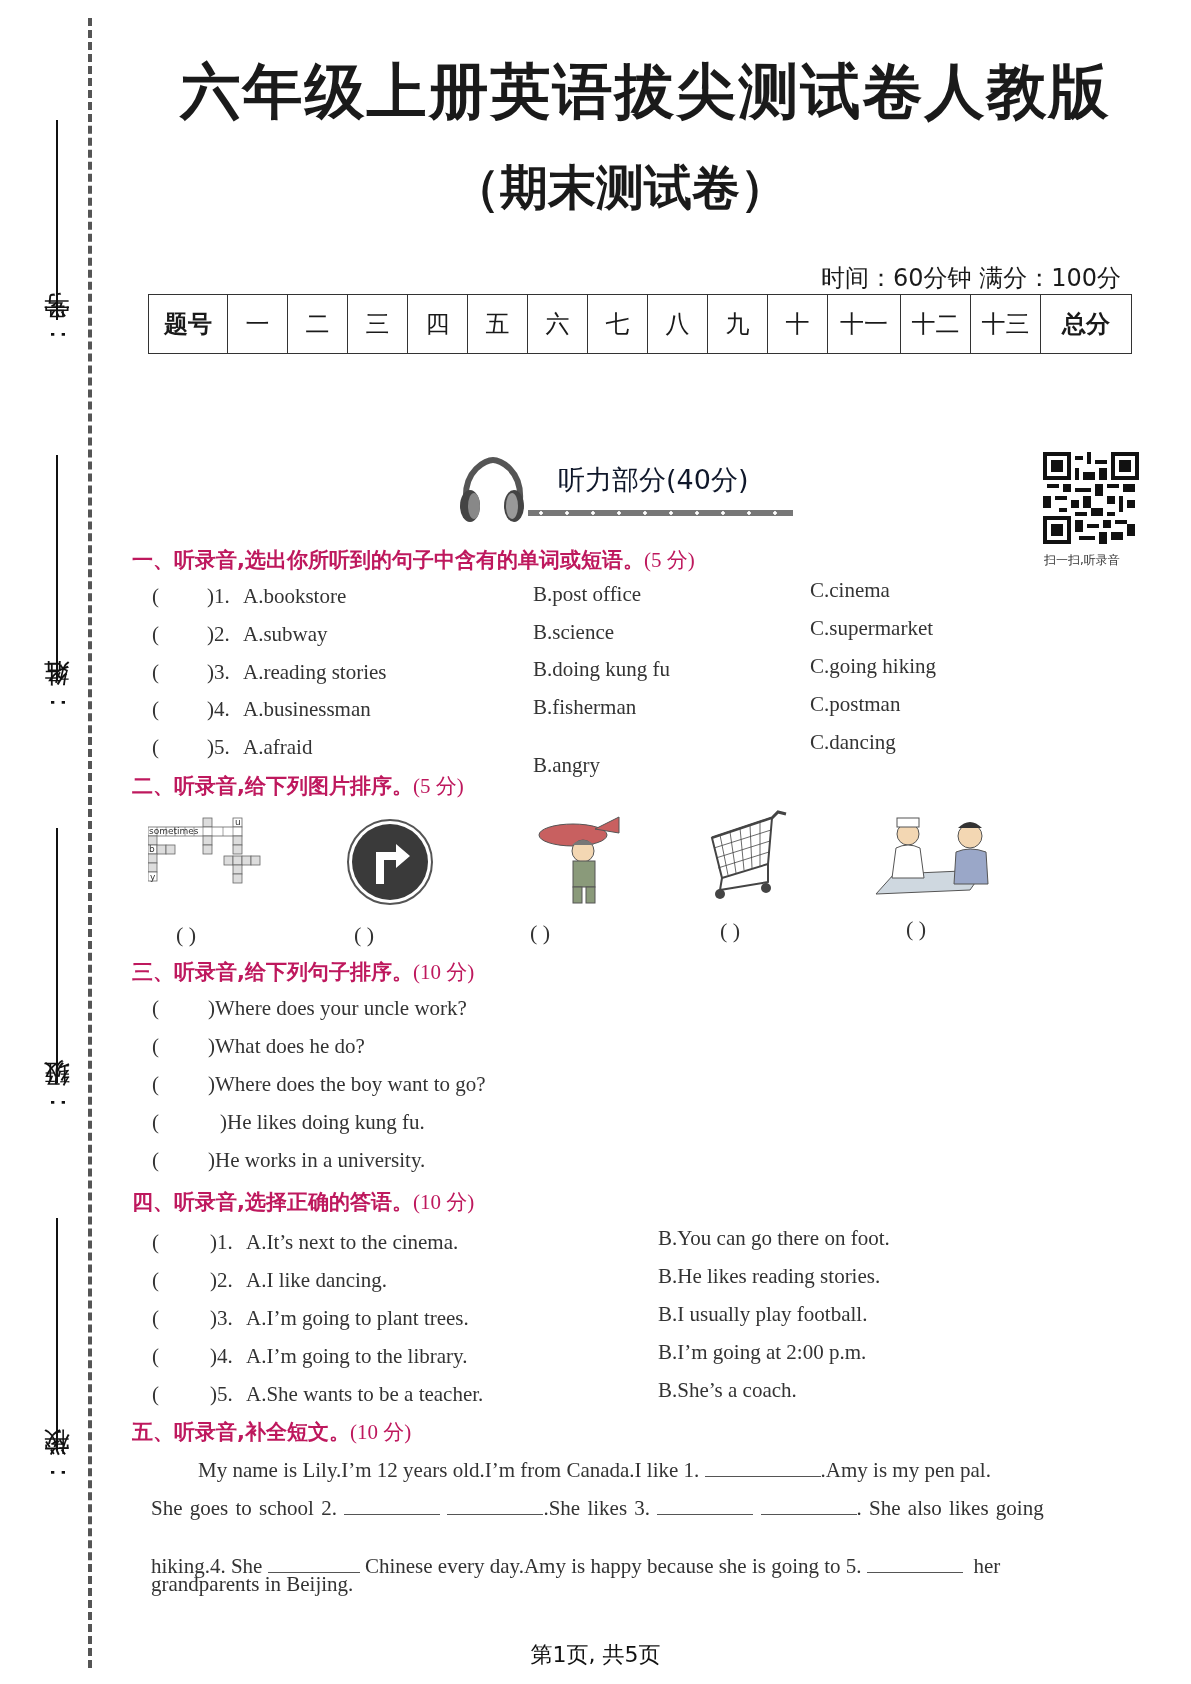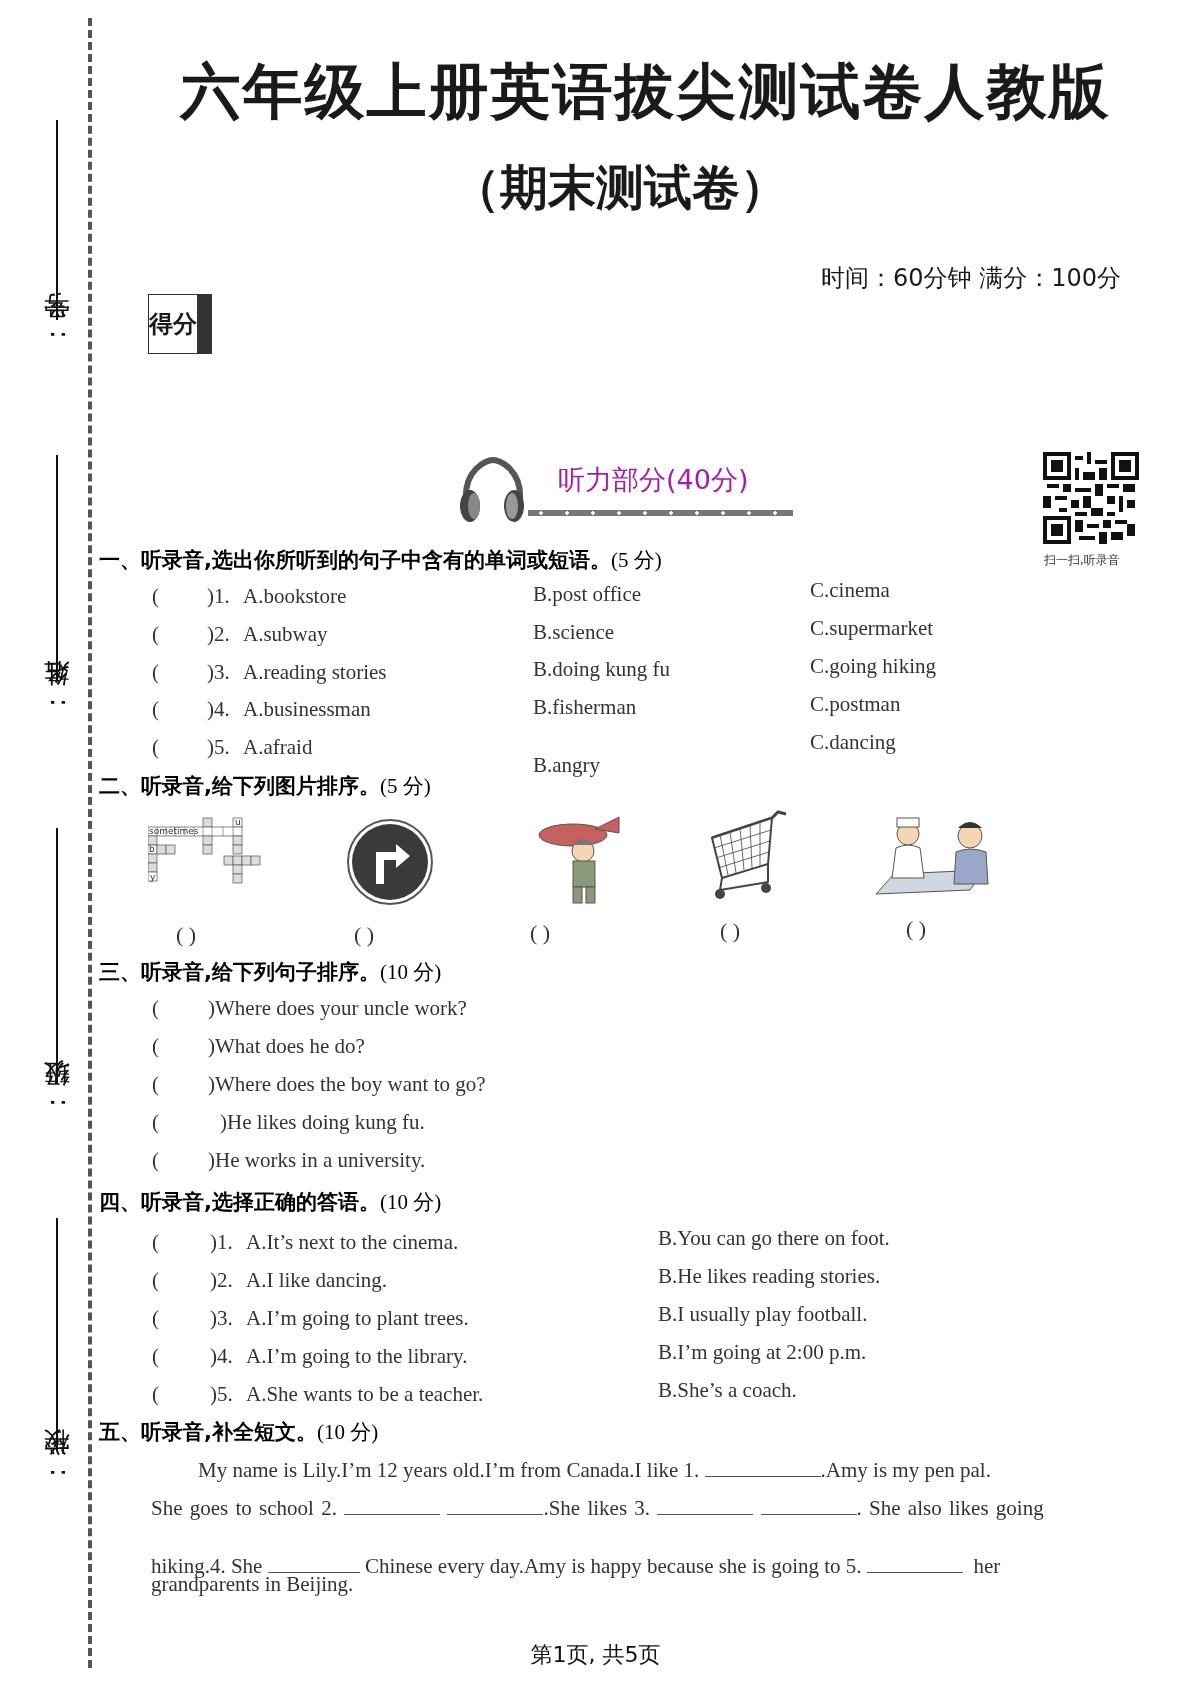--- a/index.html
+++ b/index.html
@@ -14,28 +14,28 @@
   .side-line { left:56px; width:2px; background:#111; }
 
   .title { left:0; width:1191px; text-align:center; top:52px; font-size:60px; font-weight:bold; letter-spacing:2px; padding-left:100px; box-sizing:border-box; }
   .subtitle { left:0; width:1184px; text-align:center; top:156px; font-size:48px; font-weight:bold; padding-left:56px; box-sizing:border-box;}
   .meta { right:70px; top:262px; font-size:24px; }
 
   table.score { position:absolute; left:148px; top:294px; border-collapse:collapse; }
   table.score td { border:1.5px solid #333; text-align:center; font-size:24px; height:58px; padding:0; }
 
   .listen-head { left:456px; top:456px; }
-  .listen-title { left:558px; top:462px; font-size:27px; color:#a21caf; }
+  .listen-title { left:558px; top:462px; font-size:27px; color:#0f172a; }
   .listen-bar { left:528px; top:510px; width:265px; height:6px; background:#777;
       background-image:radial-gradient(circle, #fff 1.5px, transparent 2px); background-size:26px 6px; }
 
   .qr { left:1043px; top:452px; width:96px; height:92px; }
   .qr-caption { left:1044px; top:552px; font-size:12px; color:#333; }
 
-  .sec-title { left:99px; font-size:21px; font-weight:bold; color:#000000; }
+  .sec-title { left:132px; font-size:21px; font-weight:bold; color:#be185d; }
   .sec-title .pts { font-family:"Liberation Serif", serif; font-weight:normal; font-size:21px; }
 
   .q-line { font-family:"Liberation Serif", serif; font-size:21px; color:#333; white-space:nowrap; }
   .paren-open { left:152px; }
   .passage { font-family:"Liberation Serif", serif; font-size:21px; color:#333; white-space:nowrap; }
   .blank { display:inline-block; border-bottom:1.5px solid #555; height:18px; vertical-align:baseline; }
 
   .pic-paren { font-family:"Liberation Serif", serif; font-size:22px; color:#333; }
   .footer { left:0; width:1191px; text-align:center; top:1640px; font-size:22px; color:#111; }
 </style>
@@ -51,36 +51,36 @@
 <div class="abs side-label" style="top:1098px;">班级:</div>
 <div class="abs side-line" style="top:1218px;height:232px;"></div>
 <div class="abs side-label" style="top:1468px;">学校:</div>
 
 <div class="abs title sans">六年级上册英语拔尖测试卷人教版</div>
 <div class="abs subtitle sans">（期末测试卷）</div>
 <div class="abs meta sans">时间：60分钟  满分：100分</div>
 
 <table class="score">
   <tbody>
-  <tr>
-    <td style="font-weight:bold;">得分</td>
-    <td></td>
-    <td></td>
-    <td></td>
-    <td></td>
-    <td></td>
-    <td></td>
-    <td></td>
-    <td></td>
-    <td></td>
-    <td></td>
-    <td></td>
-    <td></td>
-    <td></td>
-    <td></td>
+      <tr>
+    <td style="width:78px;font-weight:bold;">题号</td>
+    <td style="width:59px">一</td>
+    <td style="width:59px">二</td>
+    <td style="width:59px">三</td>
+    <td style="width:59px">四</td>
+    <td style="width:59px">五</td>
+    <td style="width:59px">六</td>
+    <td style="width:59px">七</td>
+    <td style="width:59px">八</td>
+    <td style="width:59px">九</td>
+    <td style="width:59px">十</td>
+    <td style="width:72px">十一</td>
+    <td style="width:69px">十二</td>
+    <td style="width:69px">十三</td>
+    <td style="width:90px;font-weight:bold;">总分</td>
   </tr>
 </tbody>
   </table>
 
 <div class="abs listen-head">
   <svg width="74" height="68" viewBox="0 0 74 68">
     <path d="M10 44 C8 14 30 4 37 4 C44 4 66 14 64 44" fill="none" stroke="#555" stroke-width="6"></path>
     <ellipse cx="14" cy="50" rx="10" ry="16" fill="#444"></ellipse>
     <ellipse cx="18" cy="50" rx="6" ry="13" fill="#888"></ellipse>
     <ellipse cx="58" cy="50" rx="10" ry="16" fill="#444"></ellipse>

